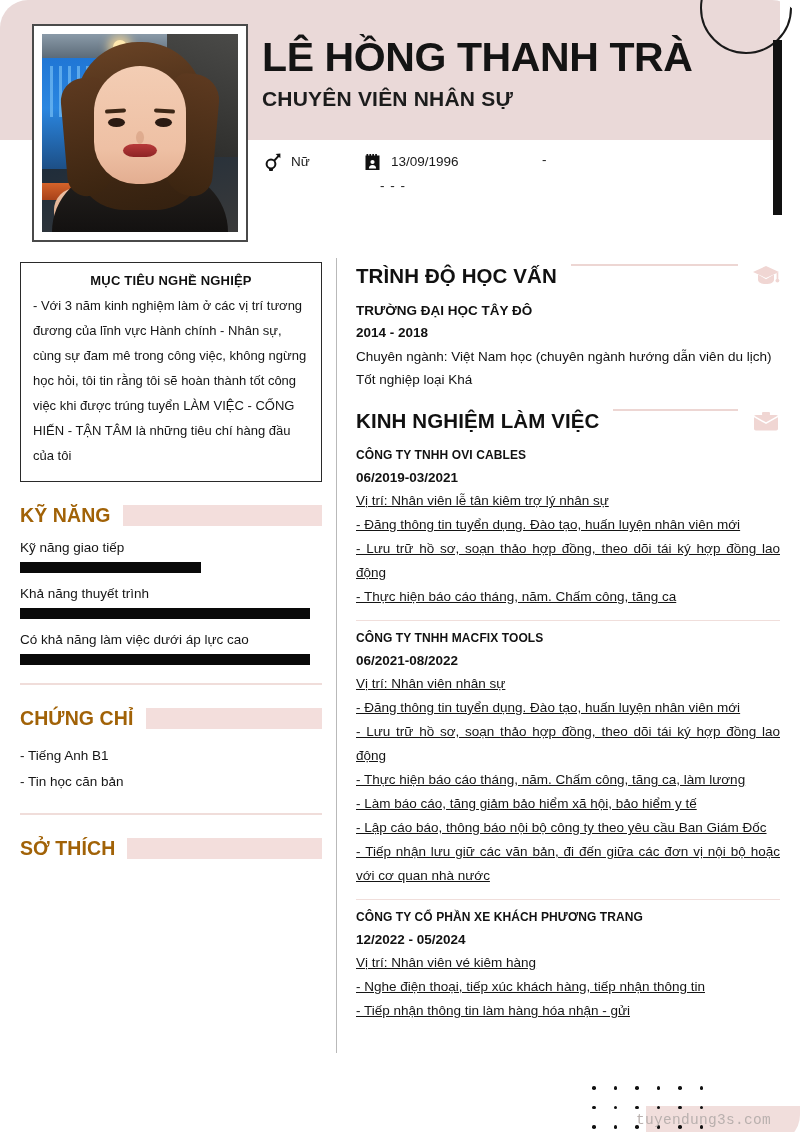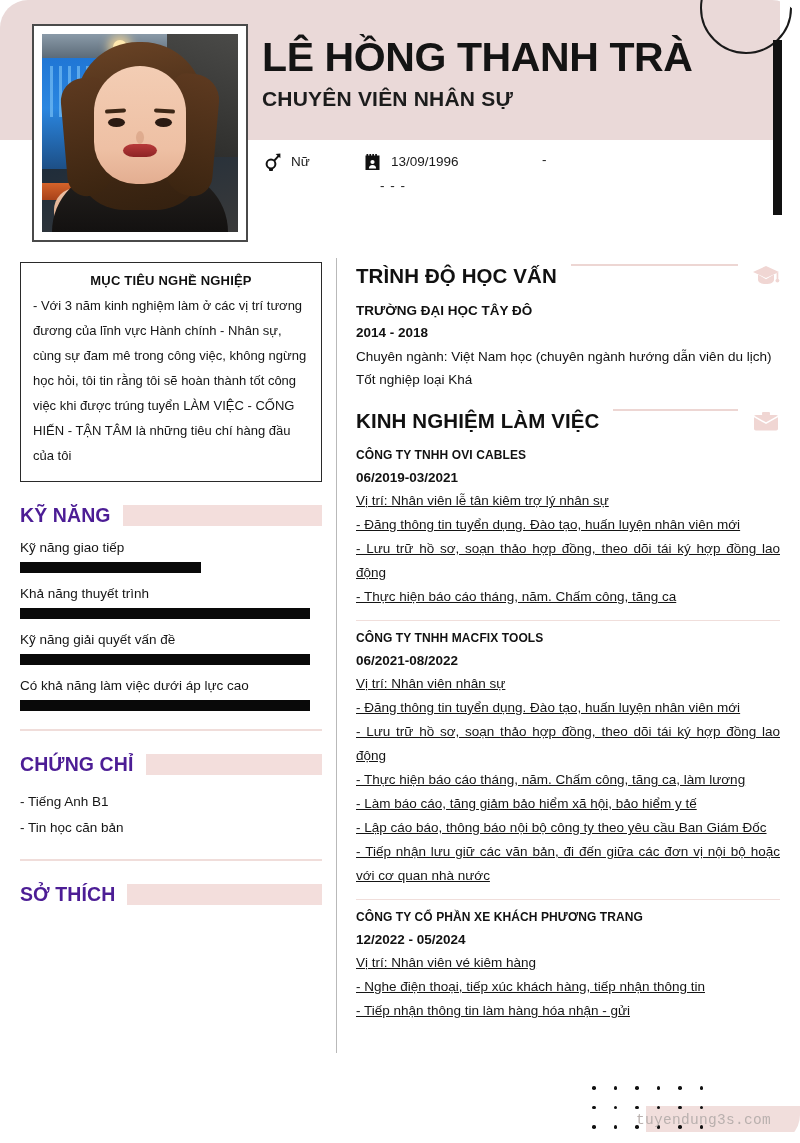--- a/index.html
+++ b/index.html
@@ -233,21 +233,21 @@
   .lsec { margin-top: 22px; }
   .lsec-head {
     display: flex;
     align-items: center;
     margin-bottom: 13px;
   }
   .lsec-title {
     font-size: 19.5px;
     font-weight: 700;
     letter-spacing: .1px;
-    color: #4c1d95;
+    color: #a16207;
     white-space: nowrap;
   }
   .lsec-bar {
     flex: 1;
     height: 21px;
     background: #f3dedc;
     margin-left: 12px;
   }
 
   
@@ -433,26 +433,20 @@
       </div>
       <div id="skills-list">
           <div class="skill">
             <div class="skill-name">Kỹ năng giao tiếp</div>
             <div class="skill-track">
               <div class="skill-fill" style="width: 60%;"></div>
             </div>
           </div>
           <div class="skill">
             <div class="skill-name">Khả năng thuyết trình</div>
-            <div class="skill-track">
-              <div class="skill-fill" style="width: 96%;"></div>
-            </div>
-          </div>
-          <div class="skill">
-            <div class="skill-name">Kỹ năng giải quyết vấn đề</div>
             <div class="skill-track">
               <div class="skill-fill" style="width: 96%;"></div>
             </div>
           </div>
           <div class="skill">
             <div class="skill-name">Có khả năng làm việc dưới áp lực cao</div>
             <div class="skill-track">
               <div class="skill-fill" style="width: 96%;"></div>
             </div>
           </div>

